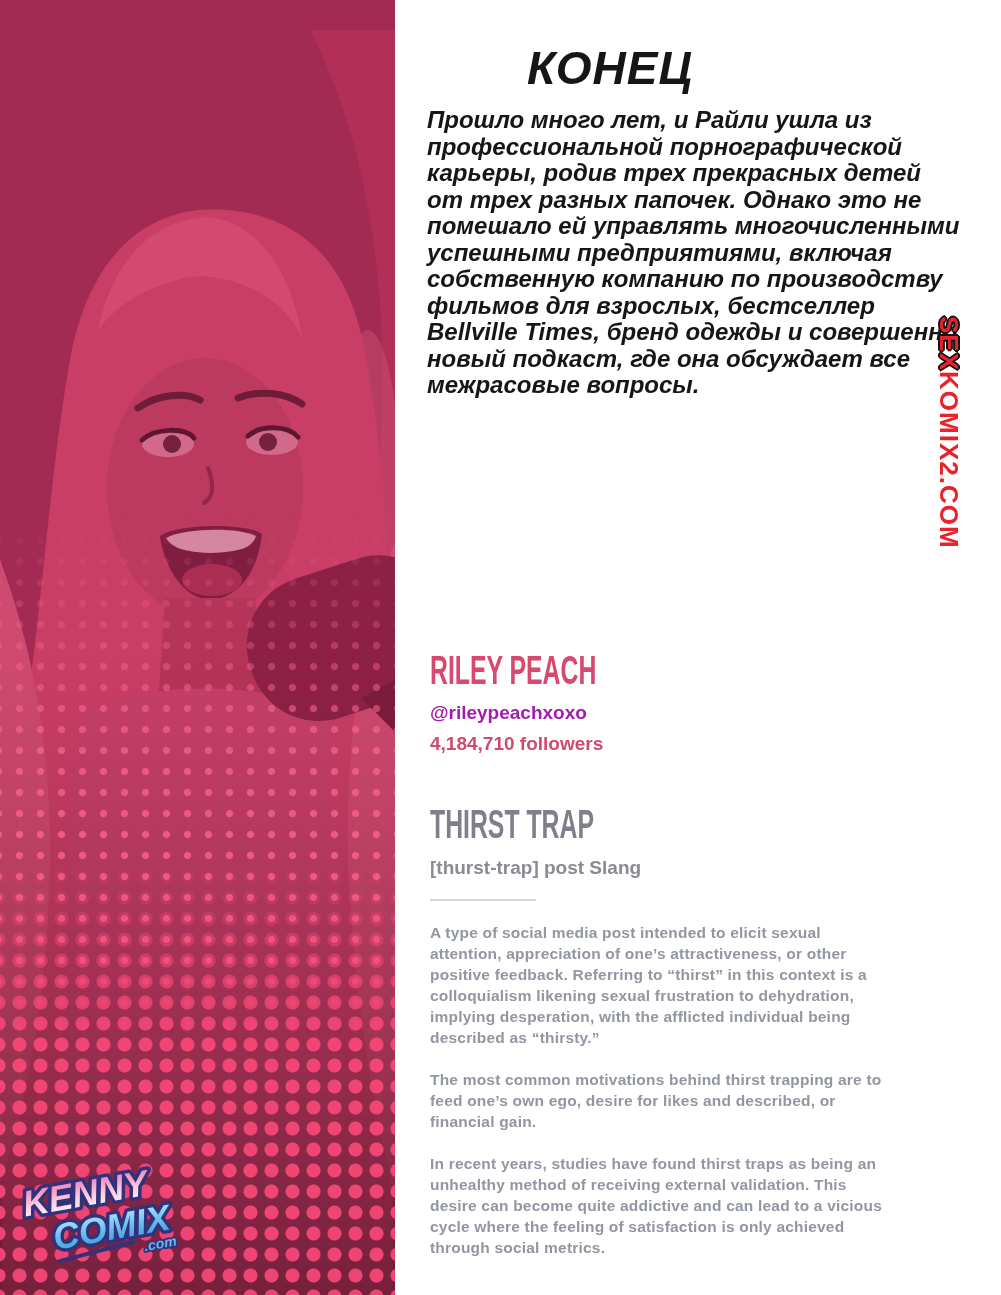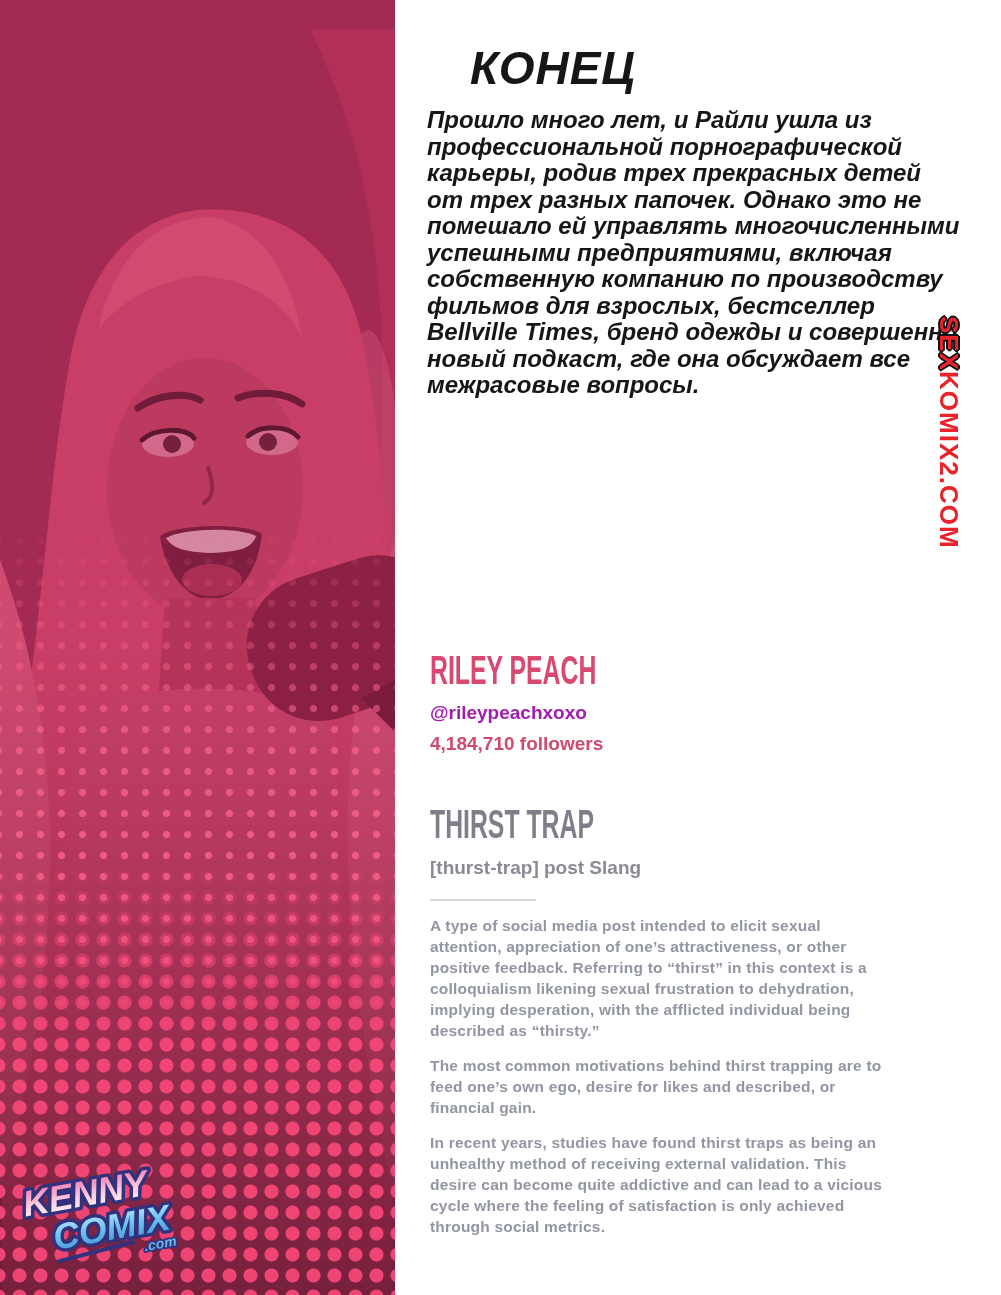--- a/index.html
+++ b/index.html
@@ -51,21 +51,21 @@
   .wm-sex{
     color:#e8232b;
     text-shadow:-2px 0 #141414, 2px 0 #141414, 0 -2px #141414, 0 2px #141414,
                 -1px -1px #141414, 1px -1px #141414, -1px 1px #141414, 1px 1px #141414;
   }
   .wm-rest{color:#e8232b;}
 
   
   .epilogue-title{
     position:absolute;left:470px;top:44px;width:280px;
-    margin:0;
+    margin:0;text-align:center;
     font-size:46px;line-height:1.05;font-weight:bold;font-style:italic;
     color:#161616;letter-spacing:1px;
   }
   .epilogue-body{
     position:absolute;left:426px;top:106px;width:534px;
     margin:1px;text-align:left;
     font-size:24px;line-height:26.5px;font-weight:bold;font-style:italic;
     color:#161616;
   }
 
@@ -85,21 +85,21 @@
     font-size:40px;font-weight:bold;line-height:1;color:#7f7f8b;
     transform:scaleX(0.62);transform-origin:left top;
     white-space:nowrap;
   }
   .definition-pos{margin-top:13px;font-size:19px;font-weight:700;color:#8a8a95;}
   .definition-divider{
     border:none;border-top:2px solid #d6d6da;
     width:106px;margin:20px 0 0 0;
   }
   .definition p{
-    margin:14px 0 0 0;
+    margin:21px 0 0 0;
     font-size:15.5px;line-height:21px;font-weight:600;
     color:#9296a2;letter-spacing:0.2px;
   }
 </style>
 </head>
 <body>
 
 <div class="page">
 
   <div class="art-panel">

